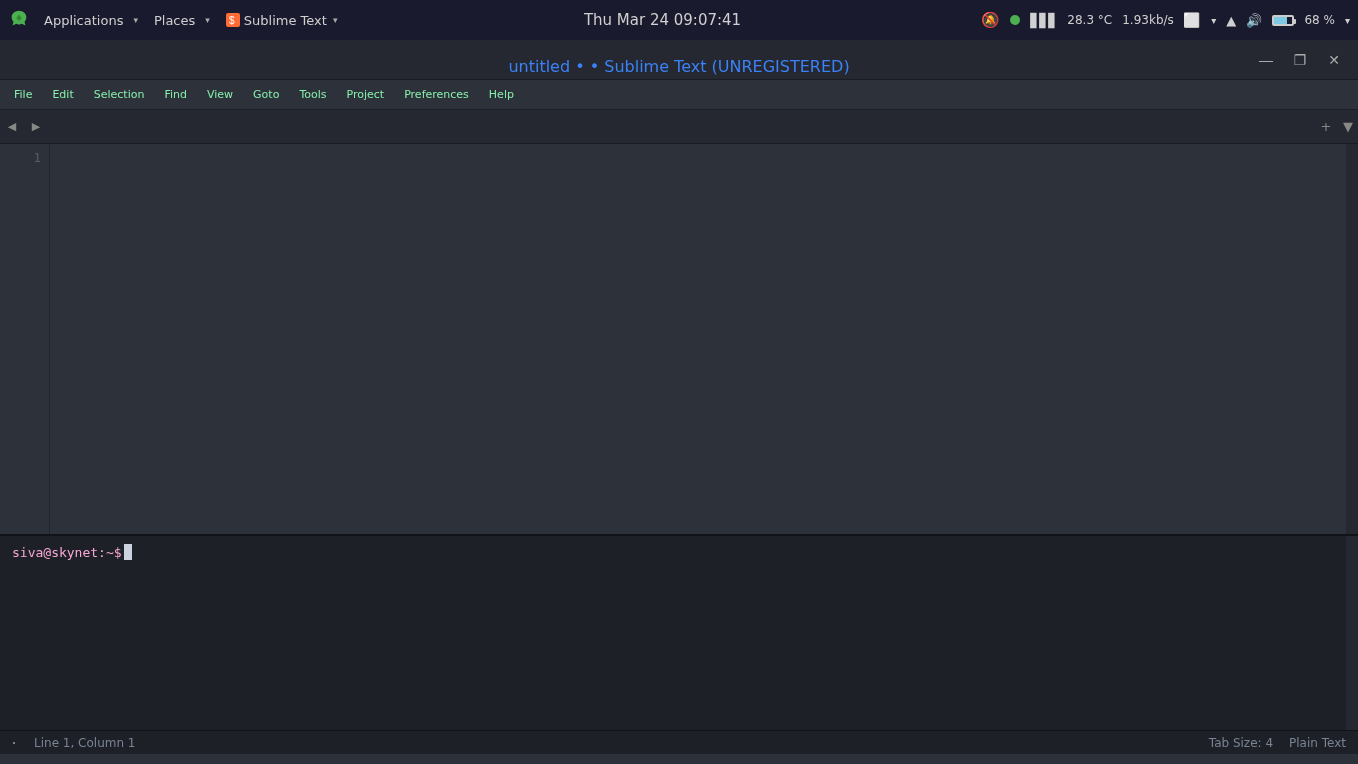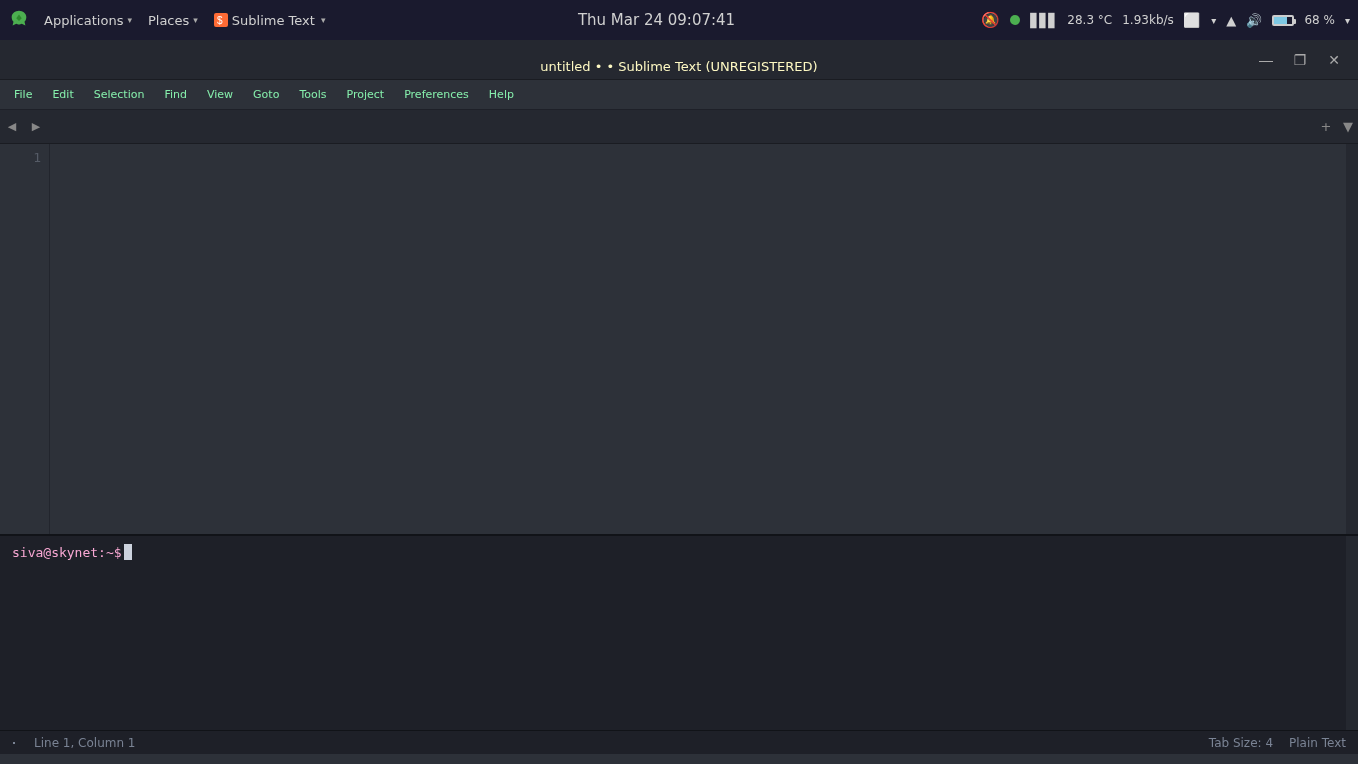--- a/index.html
+++ b/index.html
@@ -21,21 +21,21 @@
       display: flex;
       align-items: center;
       padding: 0 8px;
       gap: 4px;
       color: #d0d0d0;
       font-size: 13px;
     }
     #system-bar .app-menu {
       display: flex;
       align-items: center;
-      gap: 2px;
+      gap: 8px;
       padding: 0 6px;
       height: 100%;
       cursor: pointer;
     }
     .sys-logo {
       width: 22px;
       height: 22px;
       margin-right: 4px;
     }
     .dropdown-arrow { font-size: 9px; margin-left: 2px; color: #aaa; }
@@ -80,22 +80,22 @@
       width: 100%;
       height: 40px;
       background: #252830;
       display: flex;
       align-items: center;
       justify-content: center;
       position: relative;
       border-bottom: 1px solid #1a1c22;
     }
     #window-title {
-      font-size: 13px;
-      color: #fef9c3;
+      font-size: 16px;
+      color: #3b82f6;
       margin-top: 13px;
     }
     .window-controls {
       position: absolute;
       right: 8px;
       top: 0;
       height: 100%;
       display: flex;
       align-items: center;
       gap: 2px;

